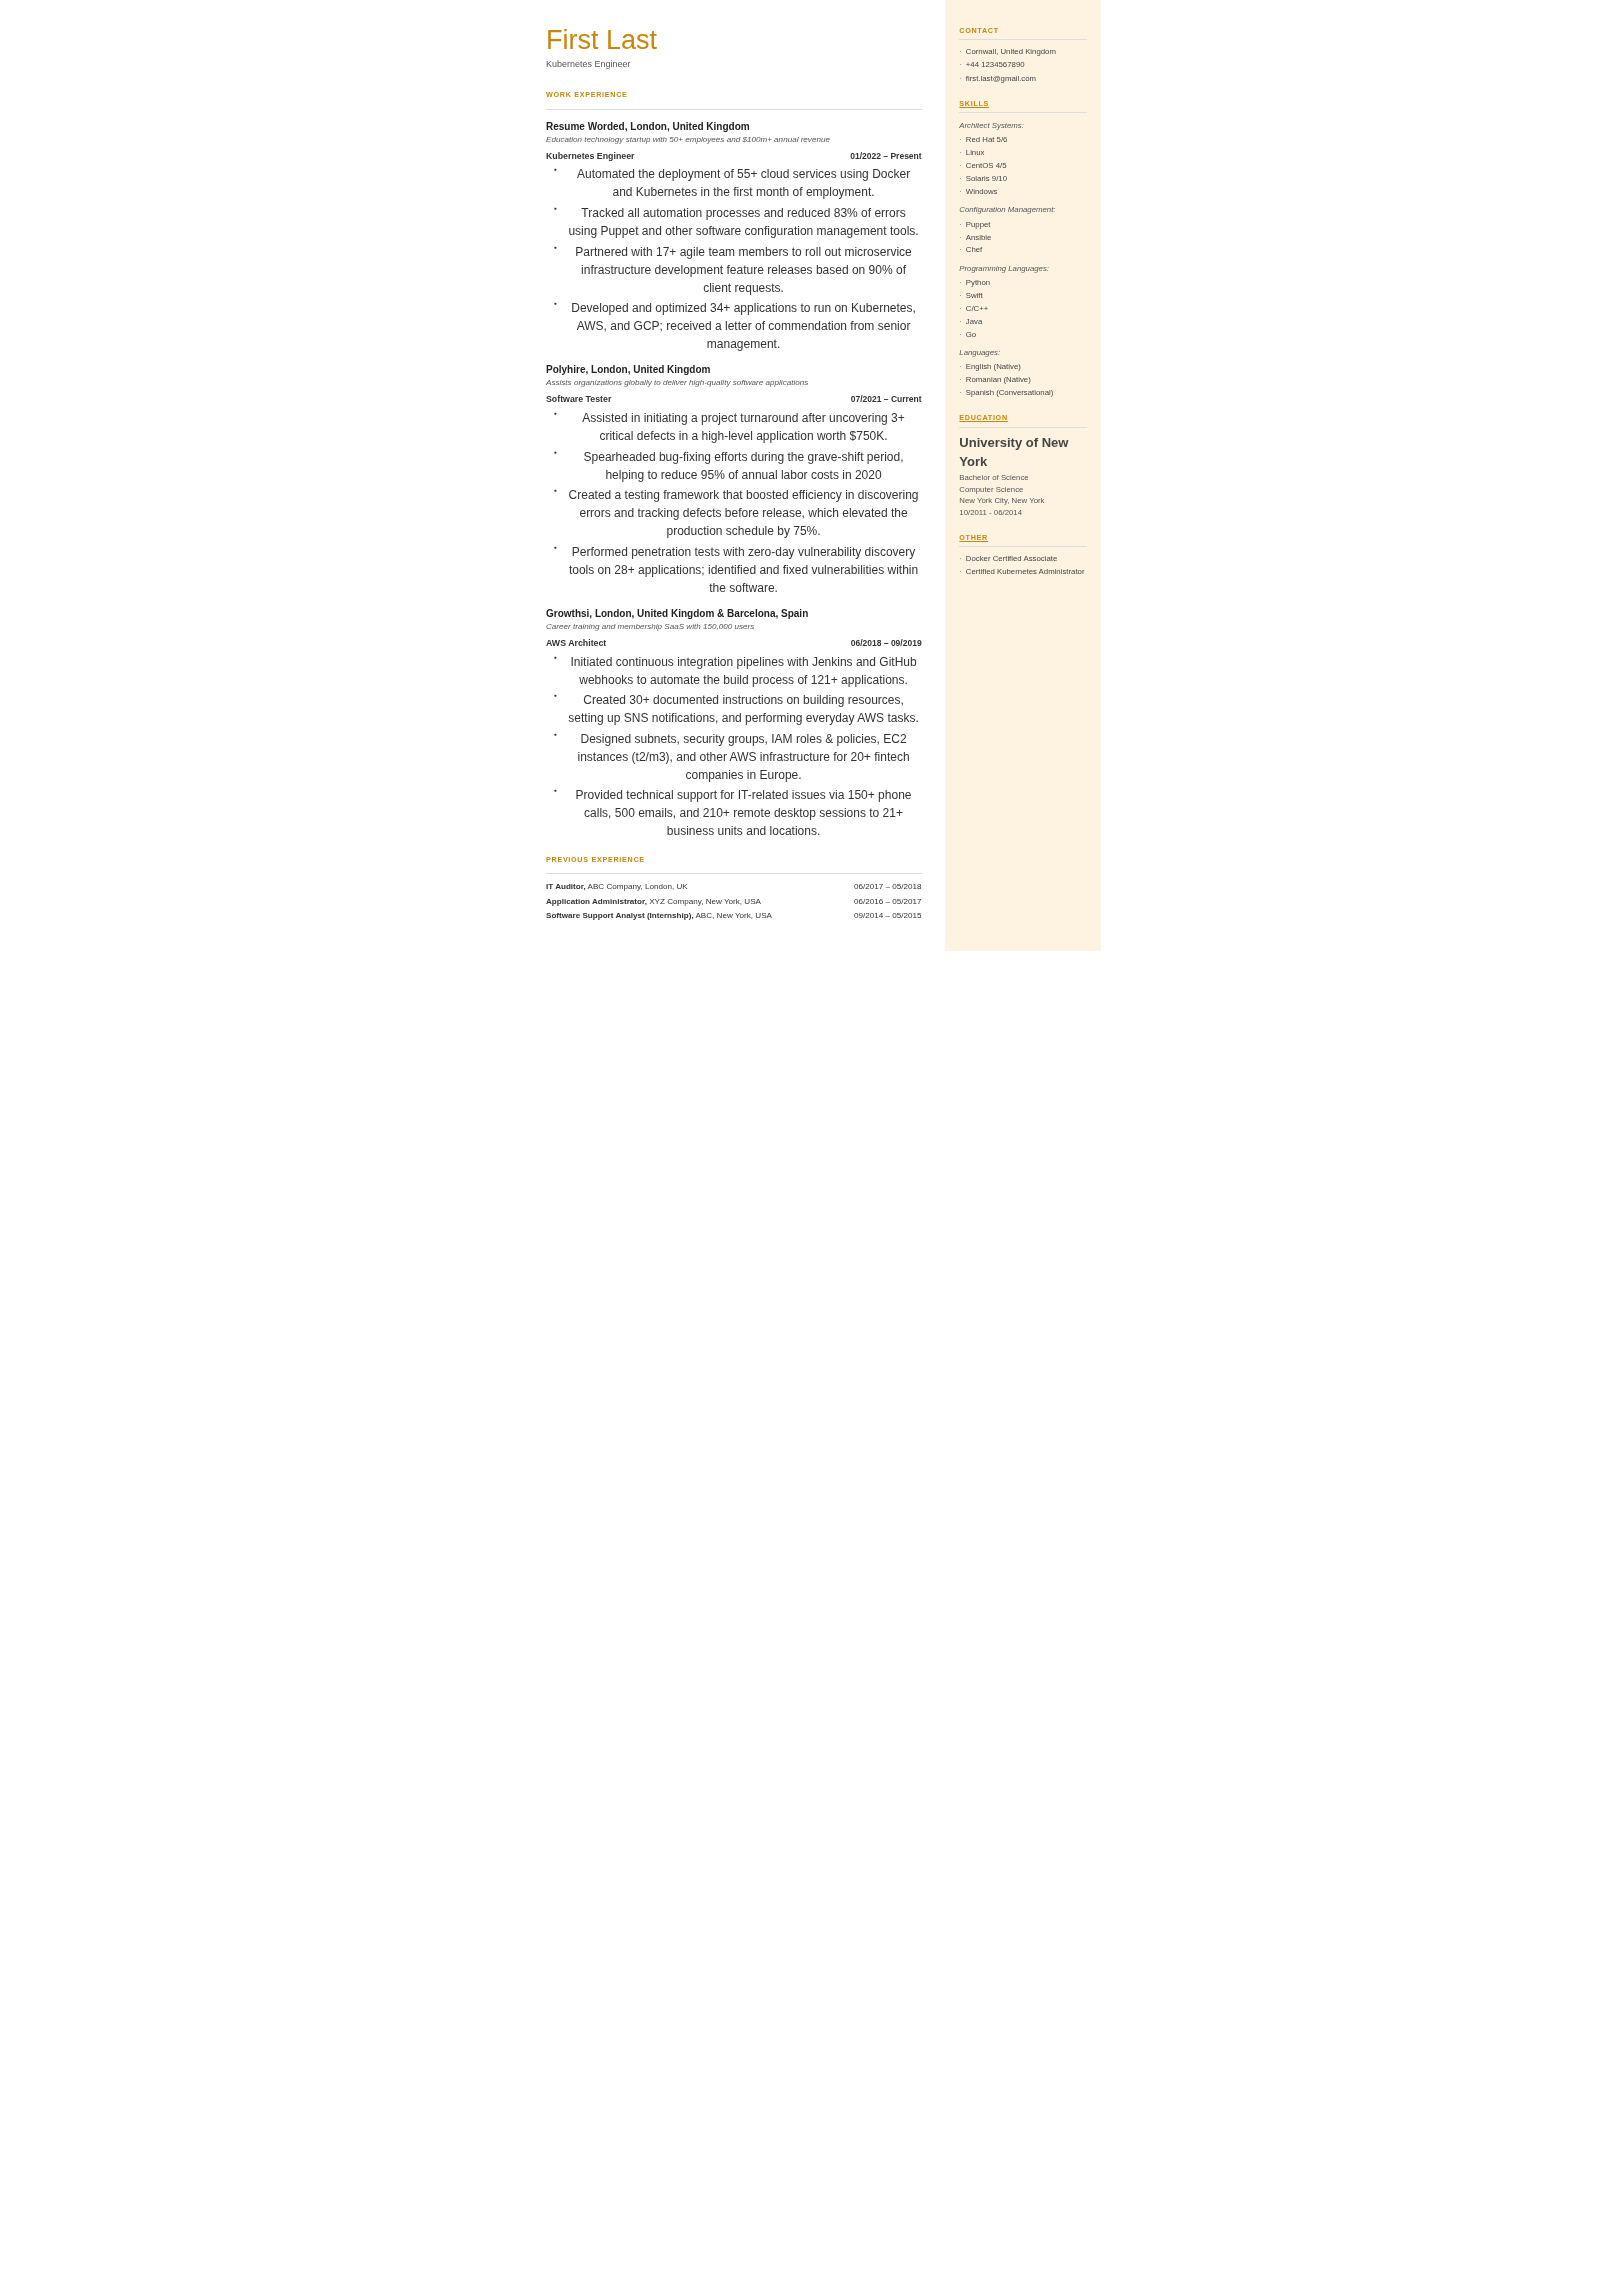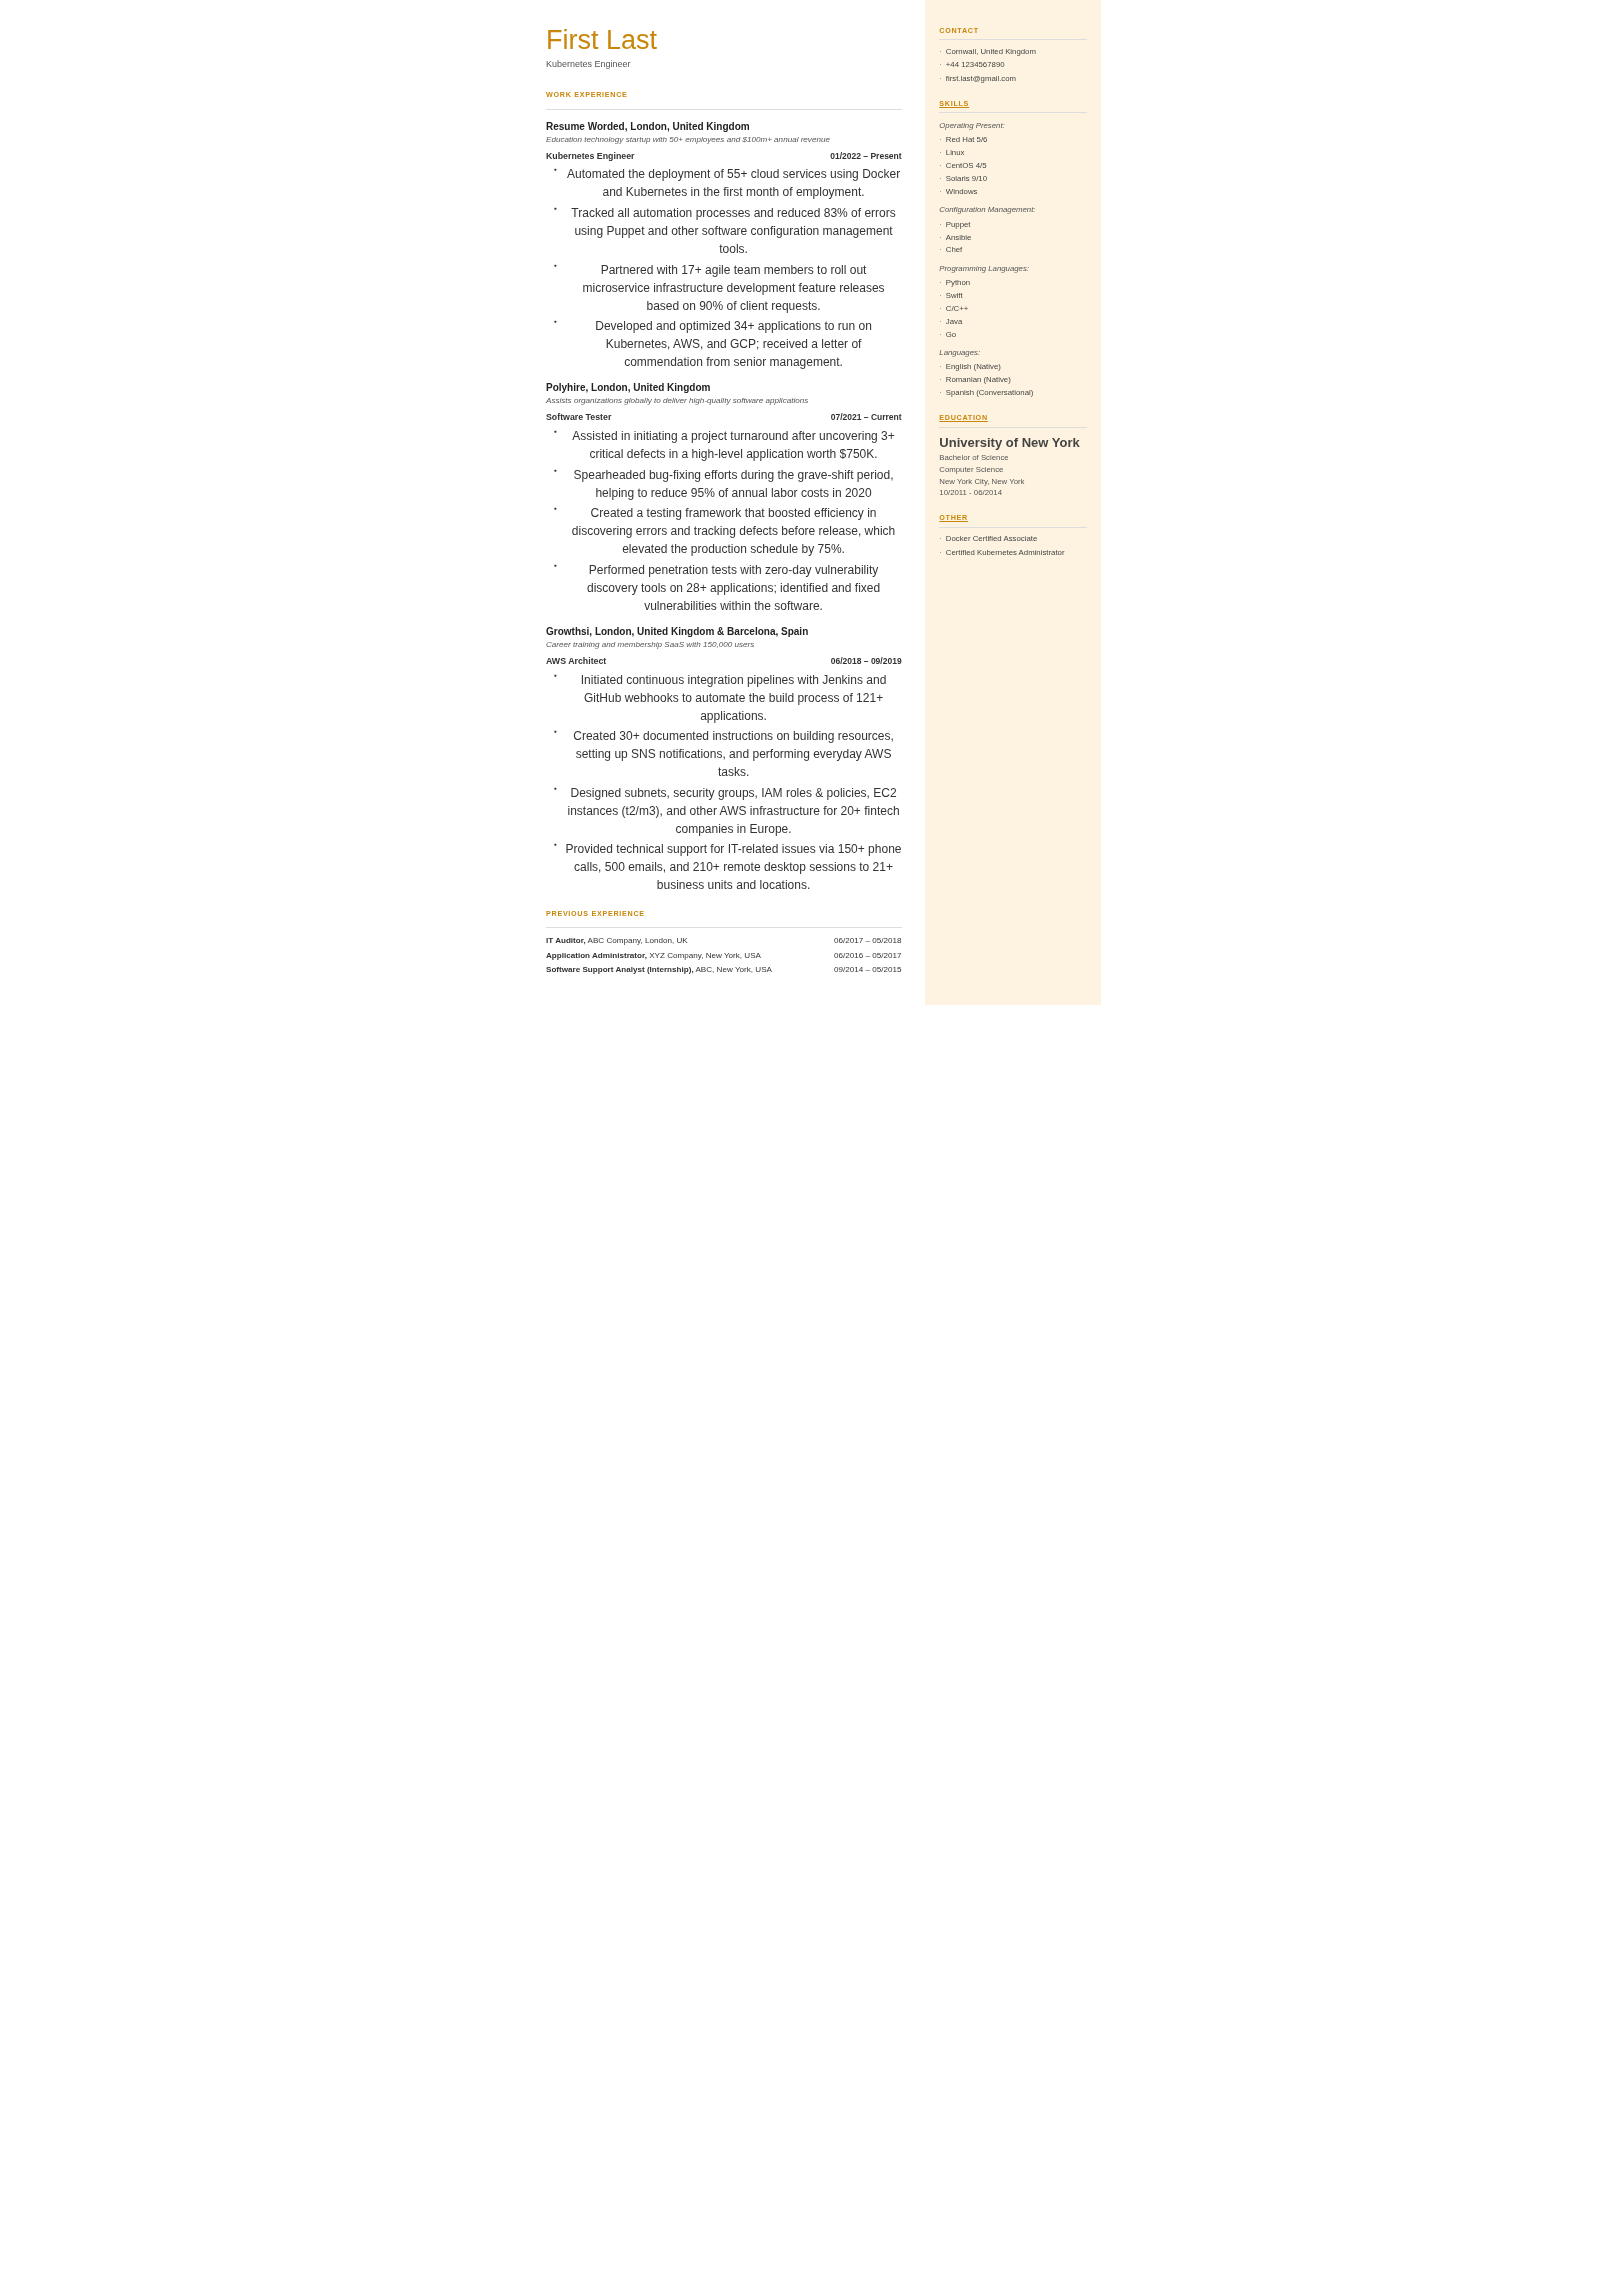--- a/index.html
+++ b/index.html
@@ -111,21 +111,21 @@
       flex: 1;
     }
     .prev-exp-dates {
       white-space: nowrap;
       color: #333;
       font-size: 8.1px;
     }
 
     
     .right-col {
-      width: 176px;
+      width: 156px;
       background: #fdf3e0;
       padding: 26px 14.3px 26px 14.3px;
     }
     .right-section-title {
       font-size: 7.2px;
       font-weight: 700;
       color: #c8860a;
       text-transform: uppercase;
       letter-spacing: 0.7px;
       margin-bottom: 5.2px;
@@ -284,21 +284,21 @@
   <div class="right-col">
     <div class="right-section-title">CONTACT</div>
     <ul class="contact-list" id="contact-list">
         <li>Cornwall, United Kingdom</li>
         <li>+44 1234567890</li>
         <li>first.last@gmail.com</li>
       </ul>
 
     <div class="right-section-title not-first">SKILLS</div>
     <div id="skills-container">
-        <div class="skills-category">Operating Present:</div>
+        <div class="skills-category">Architect Systems:</div>
         <ul class="skills-list">
           <li>Red Hat 5/6</li>
           <li>Linux</li>
           <li>CentOS 4/5</li>
           <li>Solaris 9/10</li>
           <li>Windows</li>
         </ul>
         <div class="skills-category">Configuration Management:</div>
         <ul class="skills-list">
           <li>Puppet</li>

